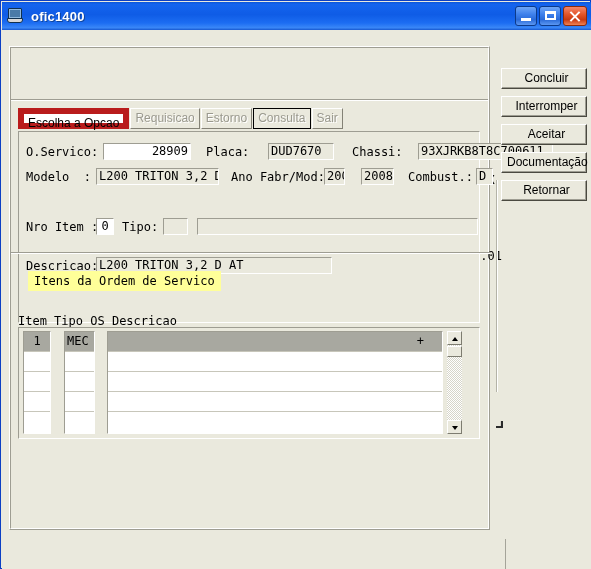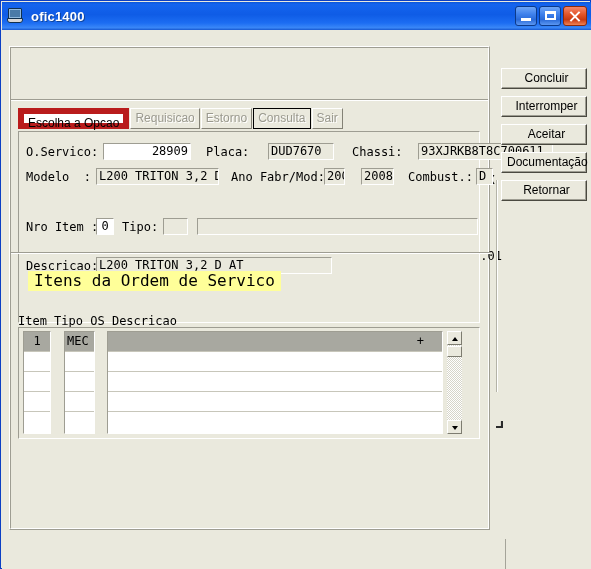--- a/index.html
+++ b/index.html
@@ -141,21 +141,21 @@
     border-right:1px solid #ffffff;border-bottom:1px solid #ffffff;
     padding:0 2px;white-space:pre;overflow:hidden;
   }
   .fld.white{background:#ffffff;}
   .fld.right{text-align:right;}
 
   
   .seplineA{position:absolute;left:1px;width:479px;top:205px;border-top:1px solid #9e9d92;border-bottom:1px solid #ffffff;height:0;}
   .ylabel{
     position:absolute;left:18px;top:224px;height:20px;line-height:20px;
-    background:#ffff99;color:#000;font-size:16px;padding:0 6px;white-space:pre;
+    background:#ffff99;color:#000;font-size:12px;padding:0 6px;white-space:pre;
   }
   .tblhdr{
     position:absolute;left:8px;top:267px;font-size:12px;color:#000;white-space:pre;
   }
   
   .grid{
     position:absolute;left:8px;top:280px;width:462px;height:112px;
     background:#eae9dd;
     border-top:1px solid #9e9d92;border-left:1px solid #9e9d92;
     border-right:1px solid #ffffff;border-bottom:1px solid #ffffff;

